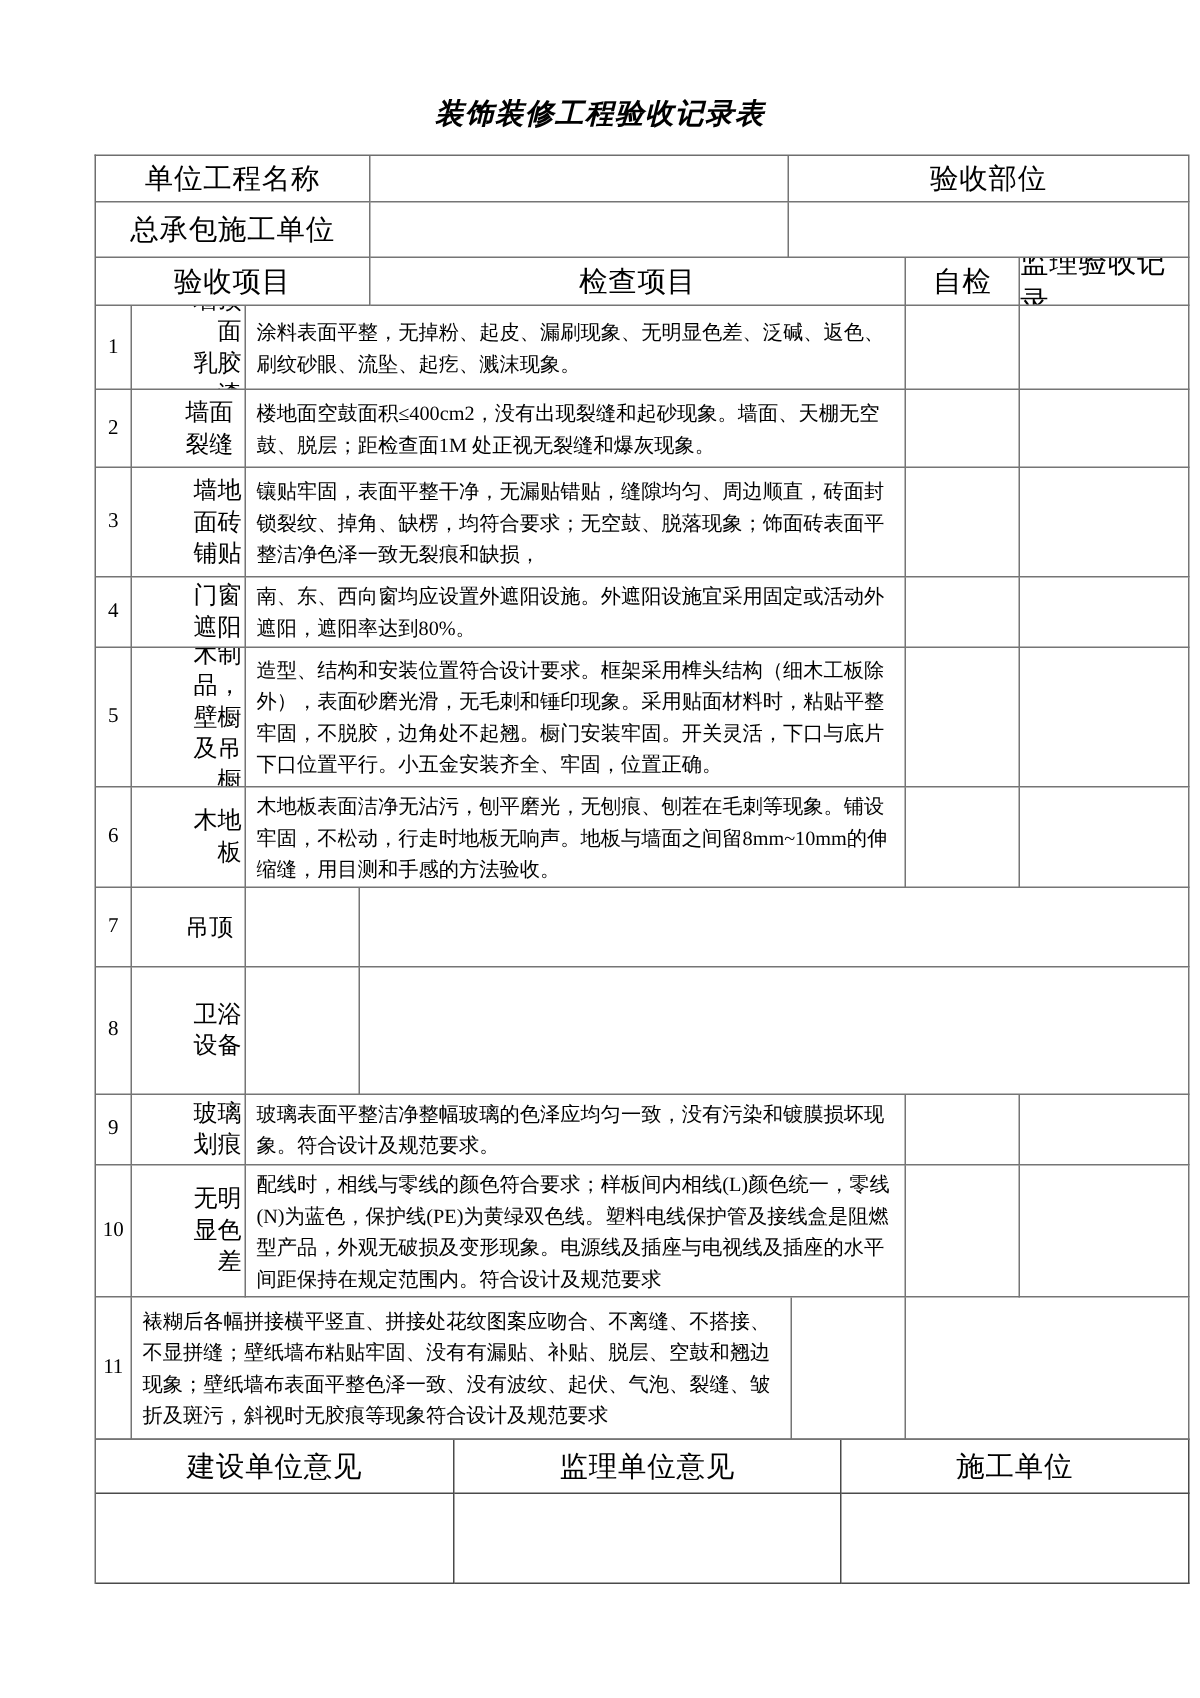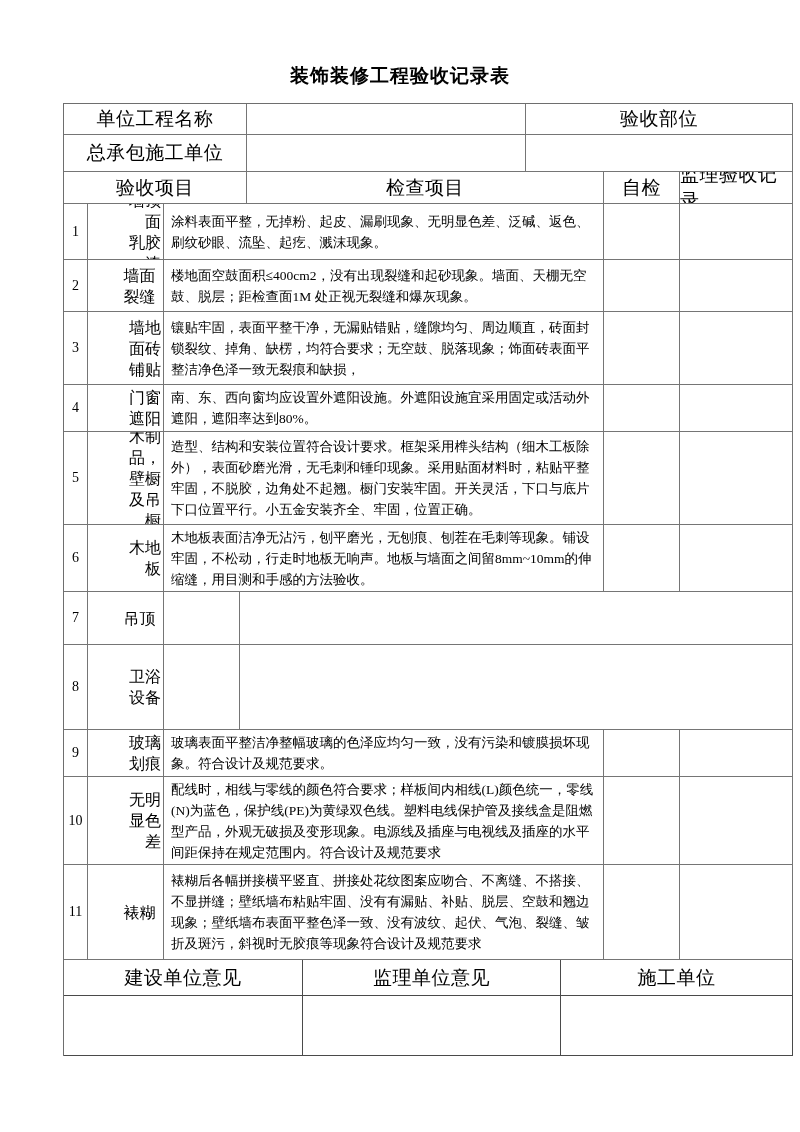--- a/index.html
+++ b/index.html
@@ -3,21 +3,21 @@
 <meta charset="utf-8">
 <style>
   html,body{margin:0;padding:0;}
   body{
     width:800px;height:1132px;position:relative;background:#ffffff;
     font-family:"Liberation Serif","DejaVu Serif",serif;color:#000;
     -webkit-font-smoothing:antialiased;
   }
   .title{
     position:absolute;top:63px;left:0;width:800px;text-align:center;
-    font-size:19px;font-weight:bold;letter-spacing:1px;
+    font-size:19px;font-weight:bold;letter-spacing:1px;font-style:italic;
   }
   .tbl{
     position:absolute;left:63px;top:103px;width:730px;
     border-top:1px solid #6e6e6e;border-left:1px solid #6e6e6e;
     box-sizing:border-box;
   }
   .row{display:flex;}
   .c{
     box-sizing:border-box;flex:0 0 auto;
     border-right:1px solid #757575;border-bottom:1px solid #757575;
@@ -178,23 +178,20 @@
       </div>
     <div class="c w-desc desc">
         <span>配线时，相线与零线的颜色符合要求；样板间内相线(L)颜色统一，零线(N)为蓝色，保护线(PE)为黄绿双色线。塑料电线保护管及接线盒是阻燃型产品，外观无破损及变形现象。电源线及插座与电视线及插座的水平间距保持在规定范围内。符合设计及规范要求</span>
       </div>
     <div class="c w-self"></div>
     <div class="c last"></div>
   </div>
 
   <div class="row" style="height:95px">
     <div class="c w-num num">11</div>
-    <div class="c w-name">
-        <span class="name">裱糊</span>
-      </div>
     <div class="c w-desc desc">
         <span>裱糊后各幅拼接横平竖直、拼接处花纹图案应吻合、不离缝、不搭接、不显拼缝；壁纸墙布粘贴牢固、没有有漏贴、补贴、脱层、空鼓和翘边现象；壁纸墙布表面平整色泽一致、没有波纹、起伏、气泡、裂缝、皱折及斑污，斜视时无胶痕等现象符合设计及规范要求</span>
       </div>
     <div class="c w-self"></div>
     <div class="c last"></div>
   </div>
 
   <div class="row dark dark-top" style="height:36px">
     <div class="c w-f1 lab">建设单位意见</div>
     <div class="c w-f2 lab">监理单位意见</div>

